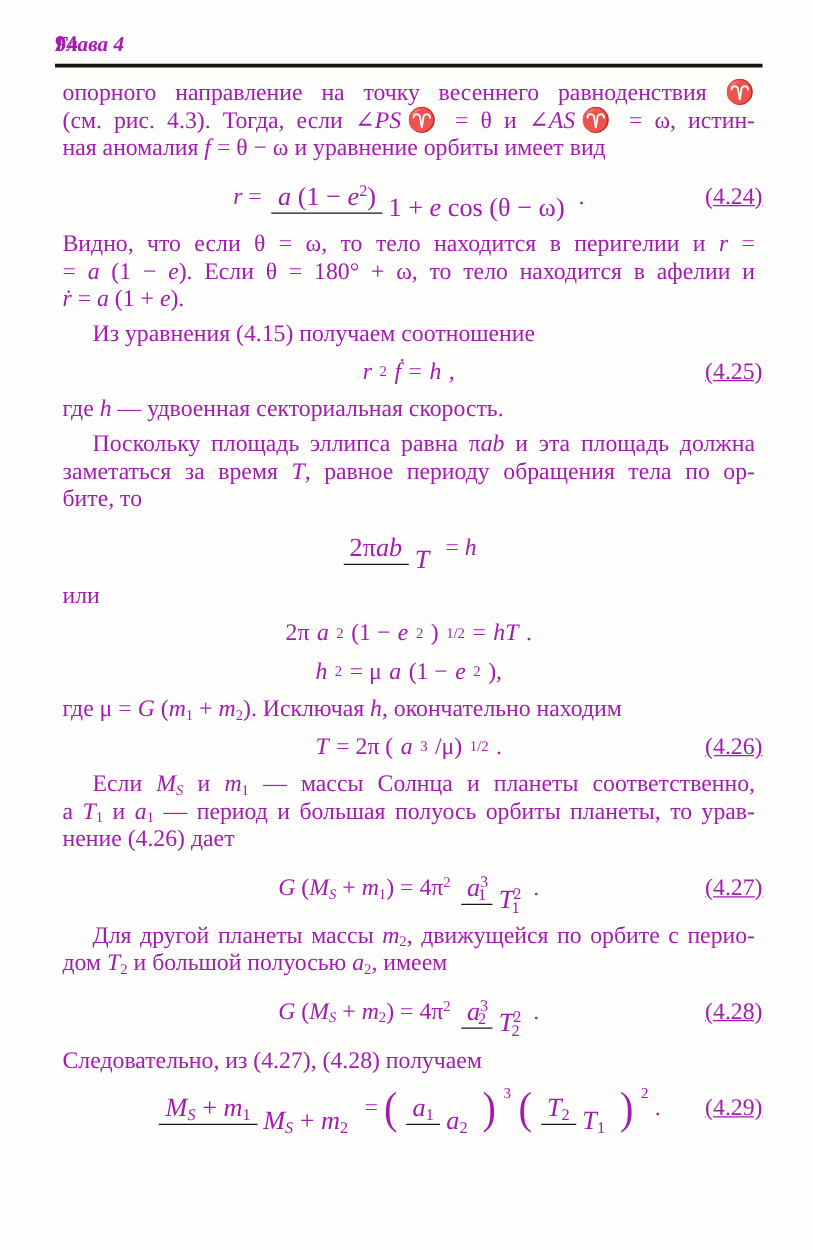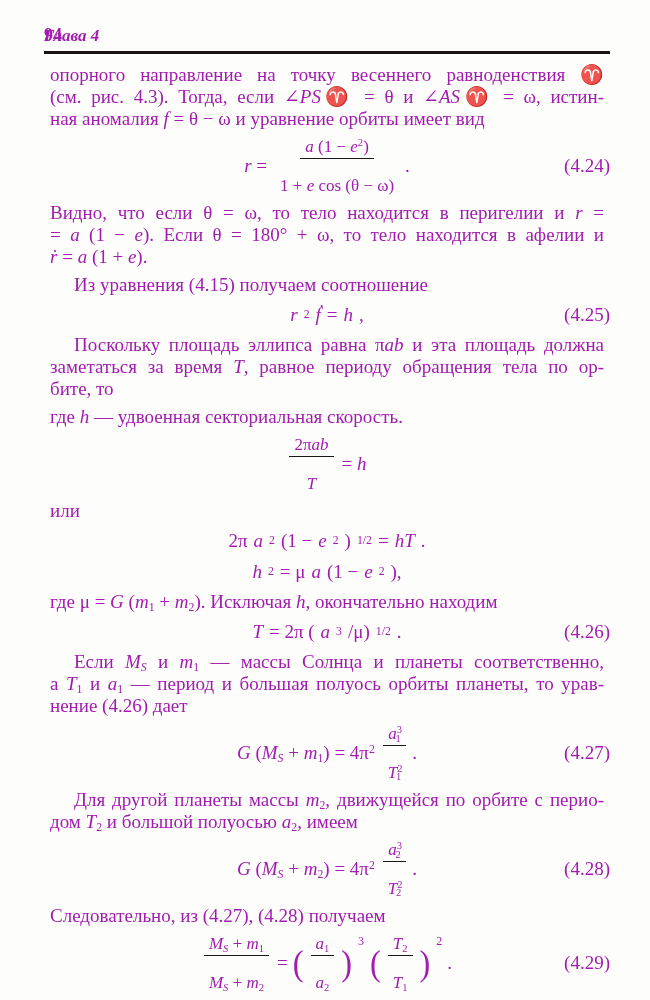--- a/index.html
+++ b/index.html
@@ -41,28 +41,28 @@
     position:relative;
     display:flex;justify-content:center;align-items:center;
     margin:7px 0;
     min-height:24px;
   }
   .eq{
     display:inline-flex;align-items:center;gap:6px;
     font-size:19px;white-space:nowrap;
   }
   .frac{
-    display:inline-flex;flex-direction:column;align-items:center;
-    font-size:17px;line-height:1.15;margin:0 2px;
+    display:inline-flex;flex-direction:row;align-items:center;
+    font-size:21px;line-height:1.15;margin:0 2px;
   }
   .frac .num{display:block;padding:0 5px 1px;border-bottom:1.6px solid #181614;}
   .frac .den{display:block;padding:17px 5px 0;}
   .eqnum{
     position:absolute;right:0;top:50%;transform:translateY(-50%);
-    font-style:normal;font-size:19px;
+    font-style:normal;font-size:19px;text-decoration:underline;
   }
   .bp{
     font-size:170%;line-height:0.85;font-style:normal;
     transform:scaleY(1.12);margin:0 -1px;
   }
   .bigexp{
     align-self:flex-start;
     font-size:12px;line-height:1;margin:1px 1px 0 1px;
   }
   .eq .tailchar{margin-left:-2px;}
@@ -103,28 +103,28 @@
     </div>
   <div class="para indent">
       <div class="tline last">Из уравнения (4.15) получаем соотношение</div>
     </div>
 
   <div class="eqrow">
     <span class="eq"><i>r</i><sup>2</sup><i>ḟ</i> = <i>h</i>,</span>
     <span class="eqnum">(4.25)</span>
   </div>
 
+  <div class="para">
+      <div class="tline last">где <i>h</i> — удвоенная секториальная скорость.</div>
+    </div>
   <div class="para indent">
       <div class="tline">Поскольку площадь эллипса равна π<i>ab</i> и эта площадь должна</div>
       <div class="tline">заметаться за время <i>T</i>, равное периоду обращения тела по ор-</div>
       <div class="tline last">бите, то</div>
     </div>
-  <div class="para">
-      <div class="tline last">где <i>h</i> — удвоенная секториальная скорость.</div>
-    </div>
 
   <div class="eqrow">
     <span class="eq">
       <span class="frac">
         <span class="num">2π<i>ab</i></span>
         <span class="den"><i>T</i></span>
       </span>
       <span>= <i>h</i></span>
     </span>
   </div>

